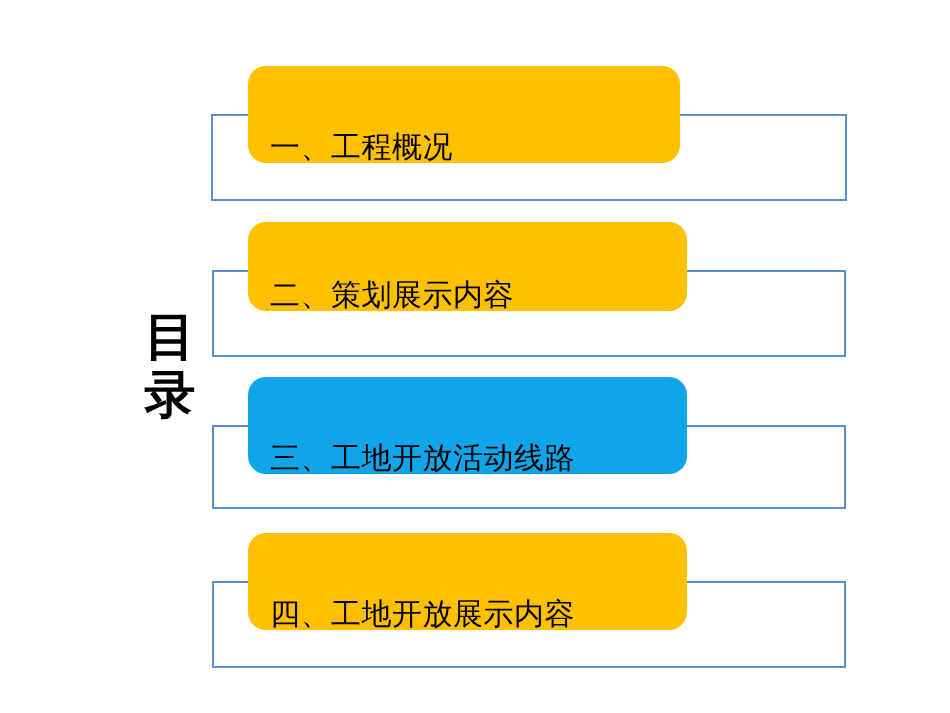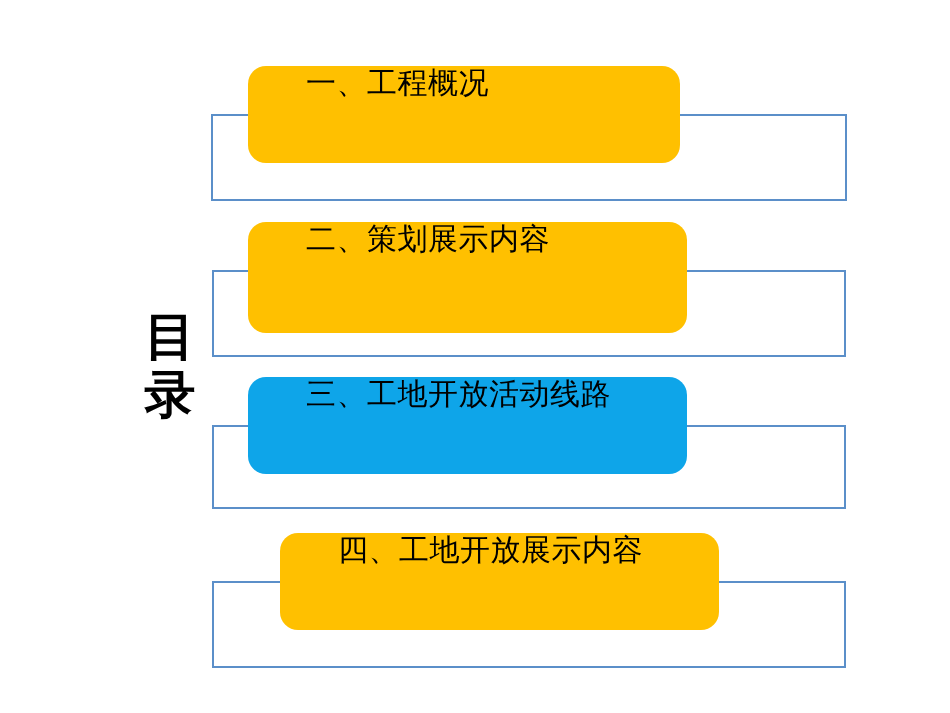--- a/index.html
+++ b/index.html
@@ -48,23 +48,22 @@
     background: transparent;
   }
 
   
   .gold-box {
     position: absolute;
     box-sizing: border-box;
     background: #FFC000;
     border-radius: 18px;
     display: flex;
-    align-items: flex-start;
+    align-items: flex-end;
     overflow: hidden;
-    padding-left: 36px;
   }
   .gold-box-text {
     display: block;
     padding-left: 22px;
     font-family: "DejaVu Sans", "Liberation Sans", sans-serif;
     font-weight: 400;
     font-size: 30px;
     line-height: 1.1;
     color: #000000;
     white-space: nowrap;
@@ -81,32 +80,32 @@
 
   <div class="toc-row">
     <div class="blue-frame" style="left: 211px; top: 114px; width: 636px; height: 87px; border-color: rgb(91, 143, 201);"></div>
     <div class="gold-box" style="left: 248px; top: 66px; width: 432px; height: 97px; background: rgb(255, 192, 0);">
       <span class="gold-box-text">一、工程概况</span>
     </div>
   </div>
 
   <div class="toc-row">
     <div class="blue-frame" style="left: 212px; top: 270px; width: 634px; height: 87px; border-color: rgb(91, 143, 201);"></div>
-    <div class="gold-box" style="left: 248px; top: 222px; width: 439px; height: 111px; background: rgb(255, 192, 0);">
+    <div class="gold-box" style="left: 248px; top: 222px; width: 439px; height: 89px; background: rgb(255, 192, 0);">
       <span class="gold-box-text">二、策划展示内容</span>
     </div>
   </div>
 
   <div class="toc-row">
     <div class="blue-frame" style="left: 212px; top: 425px; width: 634px; height: 84px; border-color: rgb(91, 143, 201);"></div>
     <div class="gold-box" style="left: 248px; top: 377px; width: 439px; height: 97px; background: #0ea5e9;">
       <span class="gold-box-text">三、工地开放活动线路</span>
     </div>
   </div>
 
   <div class="toc-row">
     <div class="blue-frame" style="left: 212px; top: 581px; width: 634px; height: 87px; border-color: rgb(91, 143, 201);"></div>
-    <div class="gold-box" style="left: 248px; top: 533px; width: 439px; height: 97px; background: rgb(255, 192, 0); margin-left: 32px;">
+    <div class="gold-box" style="left: 248px; top: 533px; width: 439px; height: 97px; background: rgb(255, 192, 0);">
       <span class="gold-box-text">四、工地开放展示内容</span>
     </div>
   </div>
 
 </div>
 
 </body></html>

